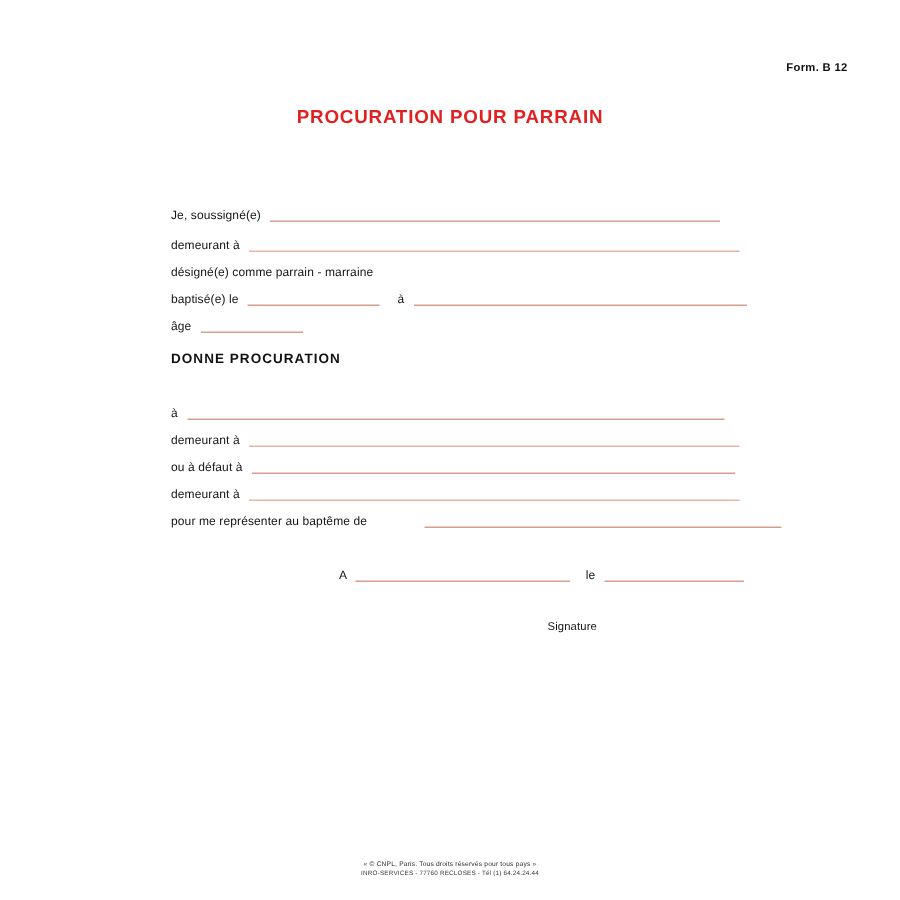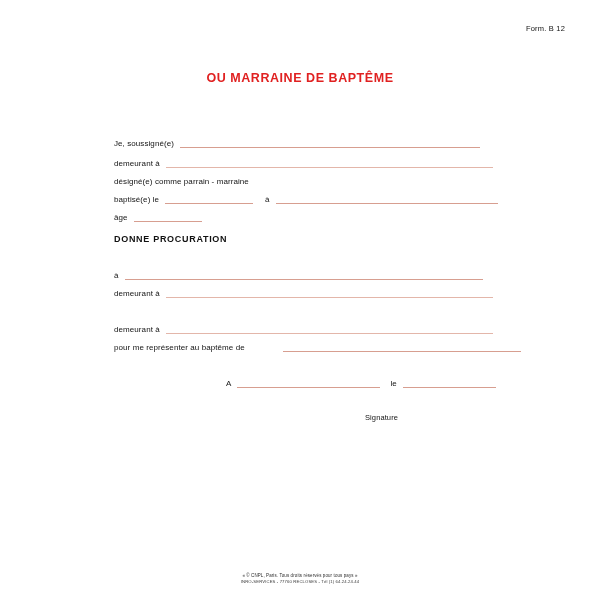--- a/index.html
+++ b/index.html
@@ -18,24 +18,24 @@
 
   .page {
     position: absolute;
     inset: 0;
     background: #ffffff;
   }
 
   
   .form-no {
     position: absolute;
-    top: 24px;
+    top: 40px;
     right: 35px;
     font-size: 7.5px;
-    font-weight: normal;
+    font-weight: bold;
     letter-spacing: 0.2px;
     color: #111111;
     white-space: nowrap;
     padding-left: 32px;
   }
 
   
   .title-block {
     position: absolute;
     top: 70px;
@@ -135,21 +135,21 @@
   }
 </style>
 </head>
 <body>
 
 <div class="page">
 
   <div class="form-no">Form. B 12</div>
 
   <div class="title-block">
-    <div class="title-line">OU MARRAINE DE BAPTÊME</div>
+    <div class="title-line">PROCURATION POUR PARRAIN</div>
   </div>
 
   <div class="field-row" style="top:136px;">
     <span class="field-label">Je, soussigné(e)</span>
     <span class="rule" style="width:300px;"></span>
   </div>
 
   <div class="field-row" style="top:156px;">
     <span class="field-label">demeurant à</span>
     <span class="rule thin" style="width:327px;"></span>
@@ -176,20 +176,24 @@
   <div class="field-row" style="top:268px;">
     <span class="field-label">à</span>
     <span class="rule" style="width:358px;"></span>
   </div>
 
   <div class="field-row" style="top:286px;">
     <span class="field-label">demeurant à</span>
     <span class="rule thin" style="width:327px;"></span>
   </div>
 
+  <div class="field-row" style="top:304px;">
+    <span class="field-label">ou à défaut à</span>
+    <span class="rule" style="width:322px;"></span>
+  </div>
 
   <div class="field-row" style="top:322px;">
     <span class="field-label">demeurant à</span>
     <span class="rule thin" style="width:327px;"></span>
   </div>
 
   <div class="field-row" style="top:340px;gap:32px;">
     <span class="field-label">pour me représenter au baptême de</span>
     <span class="rule" style="width:238px;"></span>
   </div>

